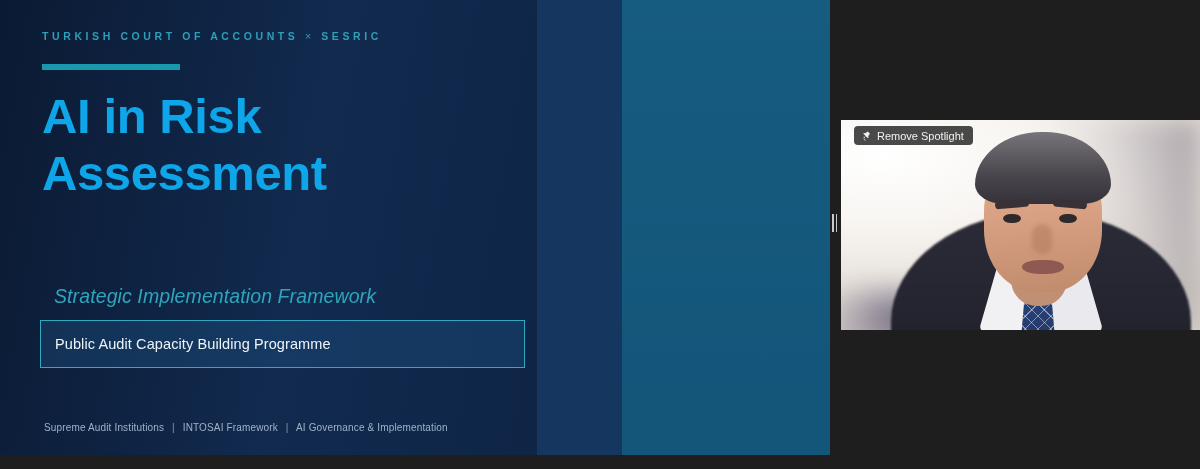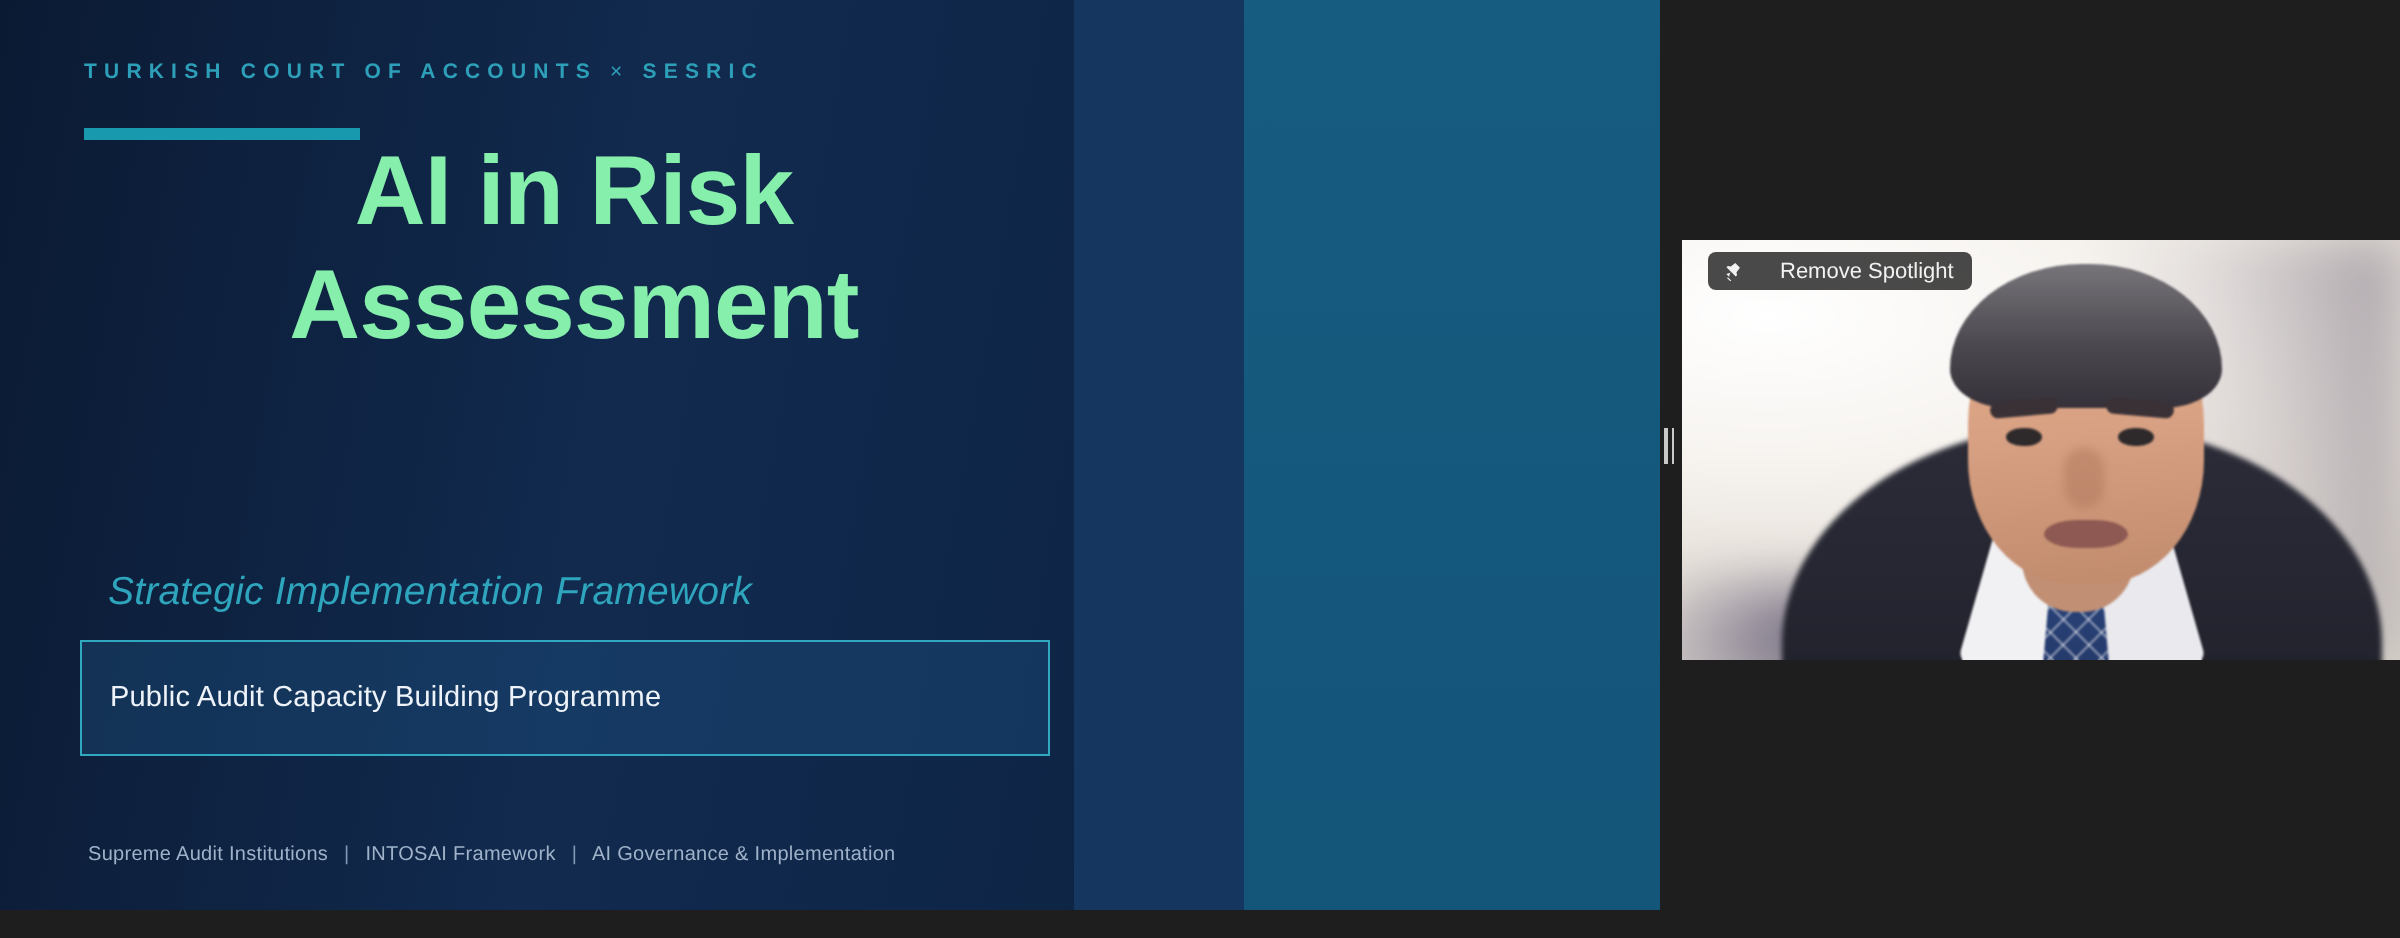--- a/index.html
+++ b/index.html
@@ -55,21 +55,20 @@
     background: linear-gradient(180deg, #165c80 0%, #14557a 100%);
   }
 
   
   #slide-content {
     position: absolute;
     left: 0;
     top: 0;
     width: 537px;
     height: 455px;
-    text-align: center;
   }
 
   #eyebrow {
     position: absolute;
     left: 42px;
     top: 30px;
     font-size: 10.5px;
     font-weight: 700;
     letter-spacing: 3.6px;
     color: #2e9fb8;
@@ -86,48 +85,48 @@
     left: 42px;
     top: 64px;
     width: 138px;
     height: 6px;
     background: #1899ae;
   }
 
   #slide-title {
     position: absolute;
     left: 42px;
-    top: 68px;
+    top: 88px;
     width: 490px;
     margin: 0;
     font-size: 49px;
     line-height: 1.17;
     font-weight: 700;
-    color: #86efac;
+    color: #0ea5e9;
     letter-spacing: -0.4px;
   }
 
   #slide-subtitle {
     position: absolute;
     left: 42px;
     top: 273px;
     margin: 12px;
     font-size: 19.5px;
     font-style: italic;
     font-weight: 400;
     color: #2fa5bd;
     letter-spacing: 0.1px;
   }
 
   #highlight-box {
     position: absolute;
     left: 40px;
     top: 320px;
     width: 485px;
-    height: 58px;
+    height: 48px;
     box-sizing: border-box;
     border: 1.5px solid #30a8bf;
     background: rgba(32, 96, 150, 0.30);
     display: flex;
     align-items: center;
   }
   #highlight-text {
     padding-left: 14px;
     font-size: 14.5px;
     color: #eef3f9;
@@ -309,21 +308,21 @@
 
   
   #remove-spotlight {
     position: absolute;
     left: 13px;
     top: 6px;
     height: 19px;
     padding: 0 9px 0 7px;
     display: flex;
     align-items: center;
-    gap: 18px;
+    gap: 5px;
     background: rgba(48,48,48,0.88);
     border-radius: 4px;
     color: #f2f2f2;
     font-size: 11px;
     white-space: nowrap;
     cursor: pointer;
   }
   #pin-icon { display: block; width: 11px; height: 12px; }
 
   

